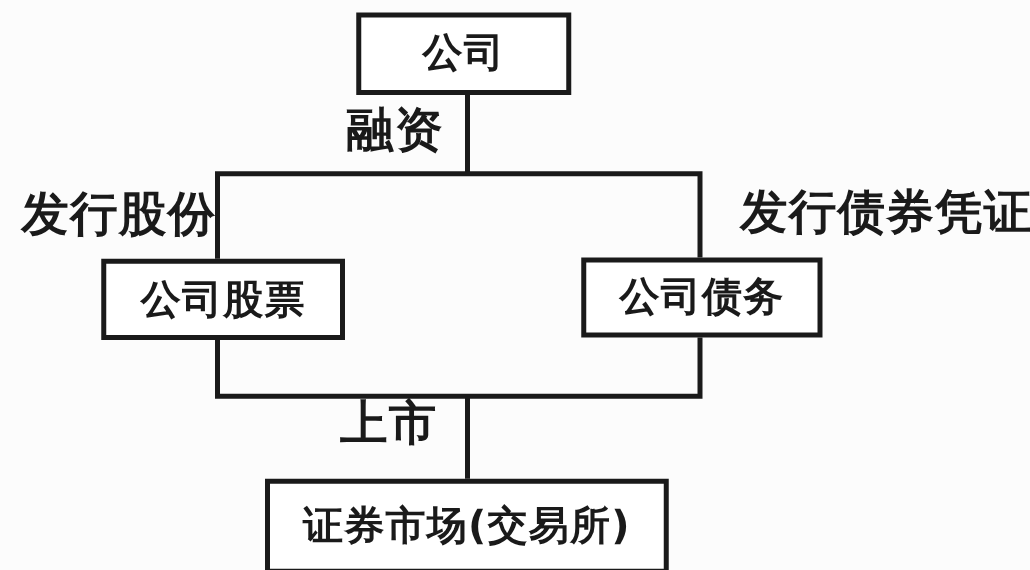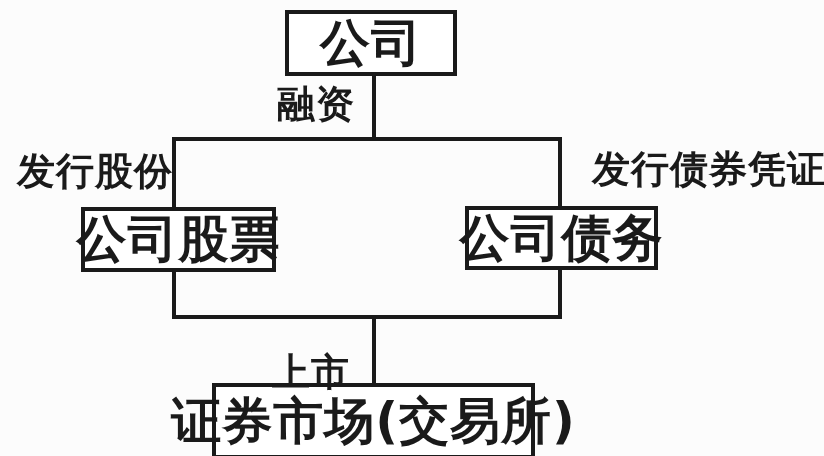--- a/index.html
+++ b/index.html
@@ -16,21 +16,21 @@
     overflow: hidden;
   }
   .node {
     position: absolute;
     box-sizing: border-box;
     border: 4px solid #1a1a1a;
     background: #ffffff;
     display: flex;
     align-items: center;
     justify-content: center;
-    font-size: 50px;
+    font-size: 32px;
     font-weight: bold;
     color: #1a1a1a;
     letter-spacing: 1px;
     z-index: 2;
     white-space: nowrap;
   }
   .frame {
     position: absolute;
     box-sizing: border-box;
     border: 4px solid #1a1a1a;
@@ -59,21 +59,21 @@
   #debt-box             { left: 465px; top: 206px; width: 193px; height: 64px; }
   #market-box           { left: 212px; top: 383px; width: 323px; height: 76px; }
   
   #branch-frame         { left: 172px; top: 137px; width: 390px; height: 182px; }
   #connector-top        { left: 372px; top: 76px;  height: 63px; }
   #connector-bottom     { left: 372px; top: 317px; height: 68px; }
   
   #label-financing      { left: 277px; top: 85px;  }
   #label-issue-shares   { left: 17px;  top: 152px; }
   #label-issue-bonds    { left: 592px; top: 150px; }
-  #label-listing        { left: 272px; top: 353px; }
+  #label-listing        { left: 272px; top: 319px; }
 </style>
 </head>
 <body>
 
 <div id="canvas">
 
   <div class="vline" id="connector-top"></div>
 
   <div class="frame" id="branch-frame"></div>
 

